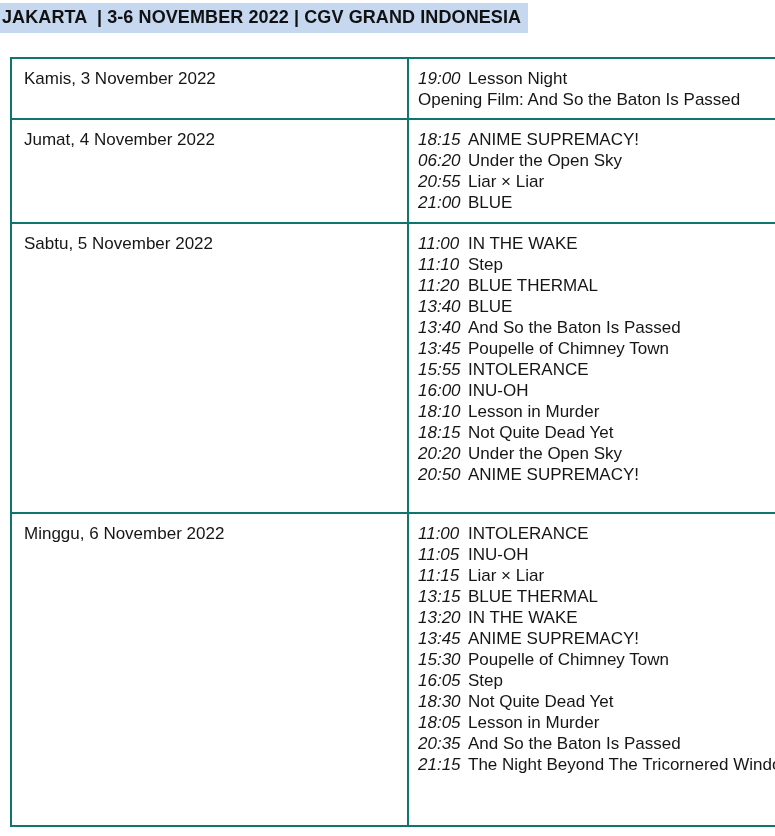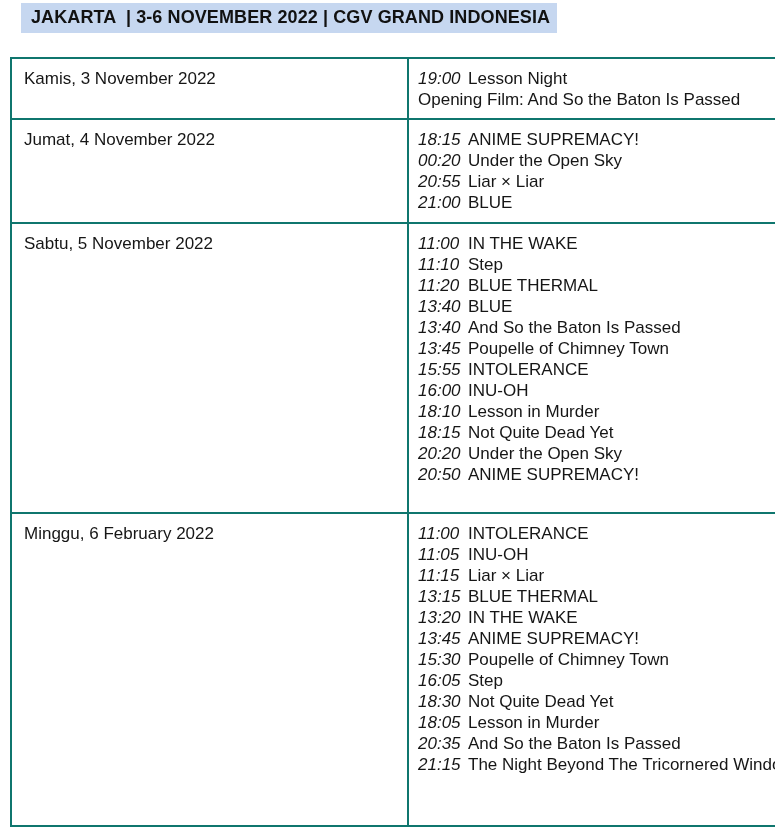--- a/index.html
+++ b/index.html
@@ -11,22 +11,22 @@
     position: relative;
     width: 775px;
     height: 836px;
     background: #ffffff;
     font-family: "Liberation Sans", "DejaVu Sans", sans-serif;
     color: #161616;
     overflow: hidden;
   }
   .header-highlight {
     display: inline-block;
-    margin: 3px 0 0 21px;
-    padding: 2px 7px 3px 10px;
+    margin: 3px 0 0 0;
+    padding: 2px 7px 3px 2px;
     background: #c6d7f0;
     font-size: 18px;
     font-weight: bold;
     line-height: 25px;
     color: #111111;
     white-space: pre;
     letter-spacing: 0.1px;
   }
   table.schedule-table {
     border-collapse: collapse;
@@ -78,21 +78,21 @@
             <div class="screening-line"><span class="title">Opening Film: And So the Baton Is Passed</span></div>
           </td>
   </tr>
 
   <tr class="row-1">
     <td class="date-cell">
       <span class="date">Jumat, 4 November 2022</span>
     </td>
     <td class="films-cell">
             <div class="screening-line"><span class="time">18:15</span><span class="title">ANIME SUPREMACY!</span></div>
-            <div class="screening-line"><span class="time">00:20</span><span class="title">Under the Open Sky</span></div>
+            <div class="screening-line"><span class="time">06:20</span><span class="title">Under the Open Sky</span></div>
             <div class="screening-line"><span class="time">20:55</span><span class="title">Liar × Liar</span></div>
             <div class="screening-line"><span class="time">21:00</span><span class="title">BLUE</span></div>
           </td>
   </tr>
 
   <tr class="row-2">
     <td class="date-cell">
       <span class="date">Sabtu, 5 November 2022</span>
     </td>
     <td class="films-cell">
@@ -106,21 +106,21 @@
             <div class="screening-line"><span class="time">16:00</span><span class="title">INU-OH</span></div>
             <div class="screening-line"><span class="time">18:10</span><span class="title">Lesson in Murder</span></div>
             <div class="screening-line"><span class="time">18:15</span><span class="title">Not Quite Dead Yet</span></div>
             <div class="screening-line"><span class="time">20:20</span><span class="title">Under the Open Sky</span></div>
             <div class="screening-line"><span class="time">20:50</span><span class="title">ANIME SUPREMACY!</span></div>
           </td>
   </tr>
 
   <tr class="row-3">
     <td class="date-cell">
-      <span class="date">Minggu, 6 February 2022</span>
+      <span class="date">Minggu, 6 November 2022</span>
     </td>
     <td class="films-cell">
             <div class="screening-line"><span class="time">11:00</span><span class="title">INTOLERANCE</span></div>
             <div class="screening-line"><span class="time">11:05</span><span class="title">INU-OH</span></div>
             <div class="screening-line"><span class="time">11:15</span><span class="title">Liar × Liar</span></div>
             <div class="screening-line"><span class="time">13:15</span><span class="title">BLUE THERMAL</span></div>
             <div class="screening-line"><span class="time">13:20</span><span class="title">IN THE WAKE</span></div>
             <div class="screening-line"><span class="time">13:45</span><span class="title">ANIME SUPREMACY!</span></div>
             <div class="screening-line"><span class="time">15:30</span><span class="title">Poupelle of Chimney Town</span></div>
             <div class="screening-line"><span class="time">16:05</span><span class="title">Step</span></div>

